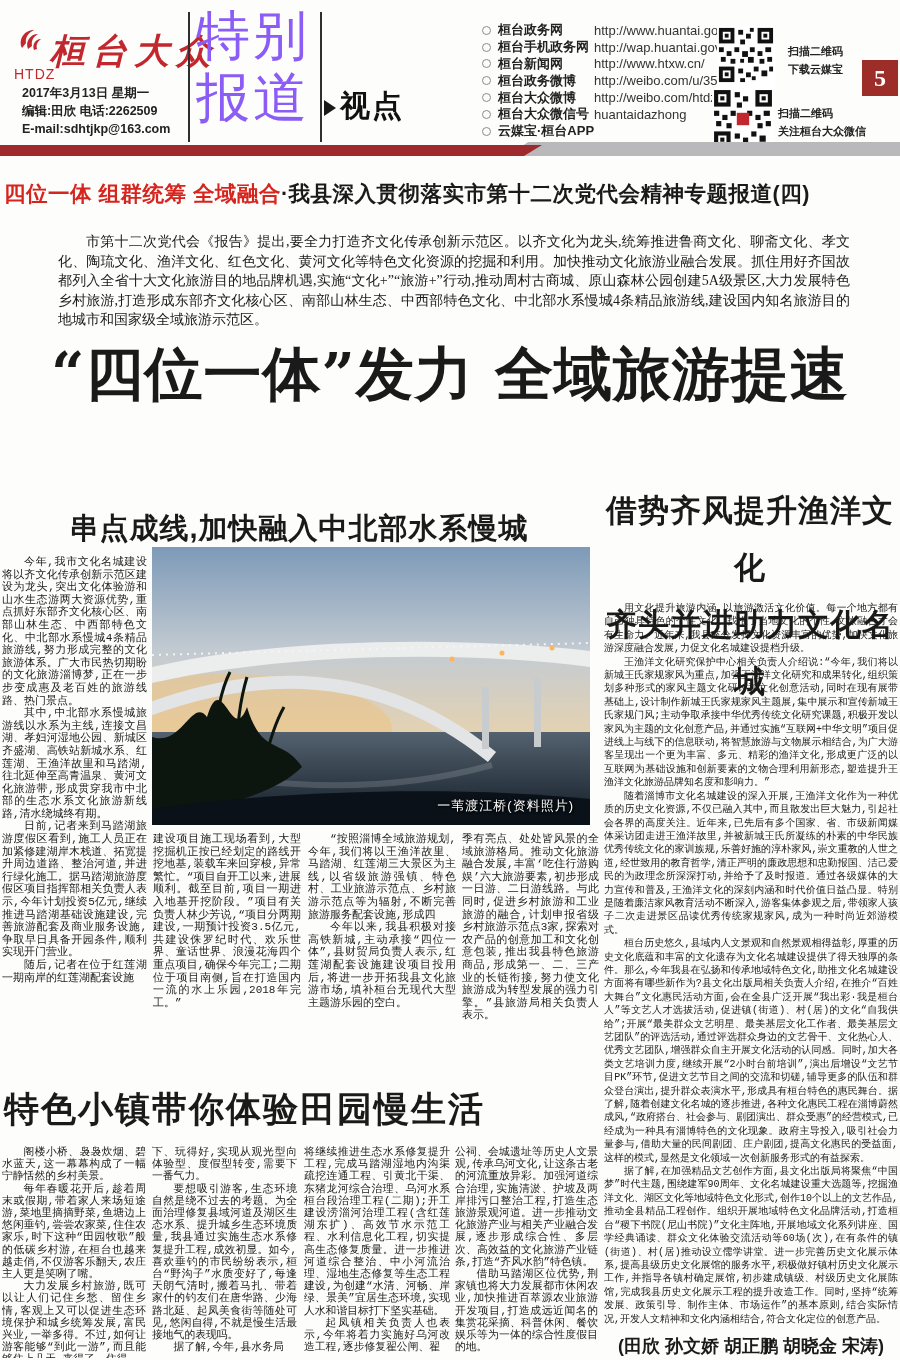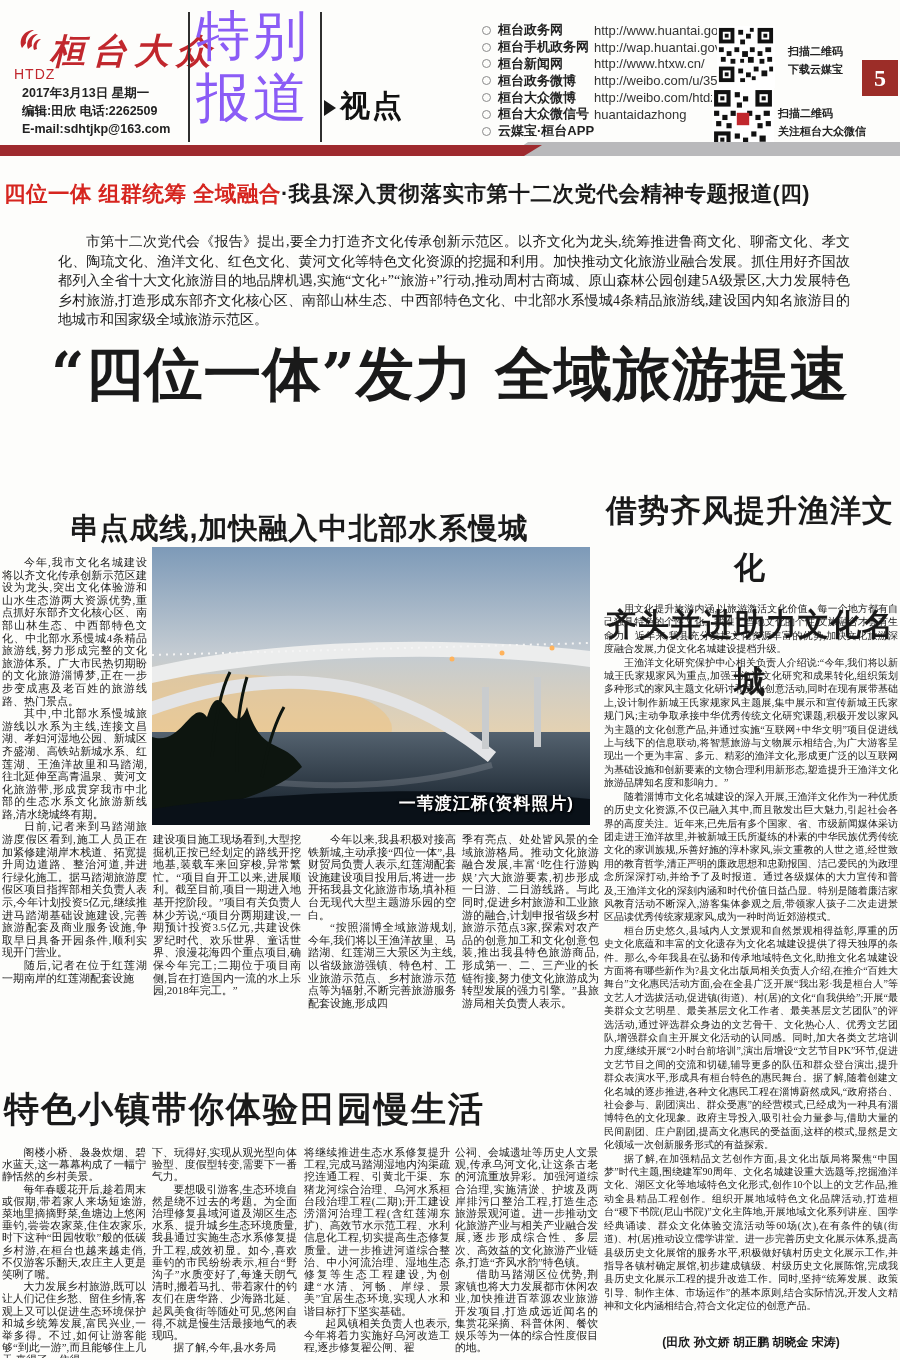--- a/index.html
+++ b/index.html
@@ -38,39 +38,39 @@
   .banner .hl{color:#d6251f;}
   .intro{left:58px;top:232px;width:792px;font-size:14px;line-height:19.5px;text-align:justify;
          text-indent:2em;font-family:"Liberation Serif",serif;}
   .headline{left:0;top:336px;width:900px;text-align:center;font-size:58px;font-weight:900;
             font-family:"DejaVu Serif","Liberation Serif",serif;letter-spacing:1px;}
   
   .ltitle{left:0;top:494px;width:598px;text-align:center;font-size:29px;font-weight:900;letter-spacing:1px;margin-top:15px;}
   .rtitle{left:602px;top:482px;width:296px;text-align:center;font-size:31px;font-weight:900;
           line-height:57px;letter-spacing:1px;}
   .btitle{left:4px;top:1086px;font-size:35px;font-weight:900;letter-spacing:2px;}
-  .col{overflow:hidden;font-family:Liberation Serif, serif;}
+  .col{overflow:hidden;font-family:Liberation Mono, monospace;}
   .col p{margin:0;text-align:justify;}
   .col p.ind{text-indent:2em;}
   .lcol{font-size:11px;line-height:12.6px;}
   .lcol1{left:2px;top:556px;width:145px;height:528px;}
   .lcol2{left:153px;top:833px;width:148px;height:252px;}
   .lcol3{left:308px;top:833px;width:148px;height:252px;}
   .lcol4{left:462px;top:833px;width:137px;height:252px;}
   .rbody{left:604px;top:602px;width:294px;height:728px;font-size:10px;line-height:13.4px;}
-  .rbyline{left:604px;top:1334px;width:294px;text-align:center;font-size:12px;font-weight:bold;}
+  .rbyline{left:604px;top:1334px;width:294px;text-align:center;font-size:18px;font-weight:bold;}
   .bcol{top:1146px;height:212px;font-size:10.8px;line-height:12.2px;}
   .bcol1{left:2px;width:144px;}
   .bcol2{left:152px;width:145px;}
   .bcol3{left:304px;width:146px;}
   .bcol4{left:455px;width:143px;}
   
   .photo{left:152px;top:547px;width:438px;height:278px;background:#111;}
   .photo svg{display:block;}
-  .caption{position:absolute;right:16px;bottom:10px;font-size:17px;font-weight:bold;color:#fff;
+  .caption{position:absolute;right:16px;bottom:10px;font-size:13px;font-weight:normal;color:#fff;
            text-shadow:0 0 3px #000,1px 1px 2px #000;letter-spacing:1px;}
 </style>
 </head>
 <body>
 
 <div class="page">
 
   <div class="abs logo-icon">
     <svg width="30" height="28" viewBox="0 0 30 28">
       <path d="M6 22 C2 14 8 4 18 4 C12 7 9 12 10 17 Z" fill="#c1272d"></path>
@@ -263,22 +263,22 @@
       <path d="M60,210 q5,-60 18,-85 M85,225 q-2,-55 10,-95 M110,230 q8,-45 22,-70" stroke="#0d150f" stroke-width="3" fill="none"></path>
       <path d="M0,278 L438,278 L438,252 C300,238 120,244 0,262 Z" fill="#0a1118"></path>
     </svg>
     <div class="caption">一苇渡江桥(资料照片)</div>
   </div>
 
   <div class="abs col lcol lcol2">
     <p>建设项目施工现场看到,大型挖掘机正按已经划定的路线开挖地基,装载车来回穿梭,异常繁忙。“项目自开工以来,进展顺利。截至目前,项目一期进入地基开挖阶段。”项目有关负责人林少芳说,“项目分两期建设,一期预计投资3.5亿元,共建设侏罗纪时代、欢乐世界、童话世界、浪漫花海四个重点项目,确保今年完工;二期位于项目南侧,旨在打造国内一流的水上乐园,2018年完工。”</p>
   </div>
   <div class="abs col lcol lcol3">
+    <p class="ind">“按照淄博全域旅游规划,今年,我们将以王渔洋故里、马踏湖、红莲湖三大景区为主线,以省级旅游强镇、特色村、工业旅游示范点、乡村旅游示范点等为辐射,不断完善旅游服务配套设施,形成四</p>
     <p class="ind">今年以来,我县积极对接高铁新城,主动承接“四位一体”,县财贸局负责人表示,红莲湖配套设施建设项目投用后,将进一步开拓我县文化旅游市场,填补桓台无现代大型主题游乐园的空白。</p>
-    <p class="ind">“按照淄博全域旅游规划,今年,我们将以王渔洋故里、马踏湖、红莲湖三大景区为主线,以省级旅游强镇、特色村、工业旅游示范点、乡村旅游示范点等为辐射,不断完善旅游服务配套设施,形成四</p>
   </div>
   <div class="abs col lcol lcol4">
     <p>季有亮点、处处皆风景的全域旅游格局。推动文化旅游融合发展,丰富‘吃住行游购娱’六大旅游要素,初步形成一日游、二日游线路。与此同时,促进乡村旅游和工业旅游的融合,计划申报省级乡村旅游示范点3家,探索对农产品的创意加工和文化创意包装,推出我县特色旅游商品,形成第一、二、三产业的长链衔接,努力使文化旅游成为转型发展的强力引擎。”县旅游局相关负责人表示。</p>
   </div>
 
   <div class="abs rtitle">
     <div>借势齐风提升渔洋文化</div>
     <div>齐头并进助力文化名城</div>
   </div>
 

